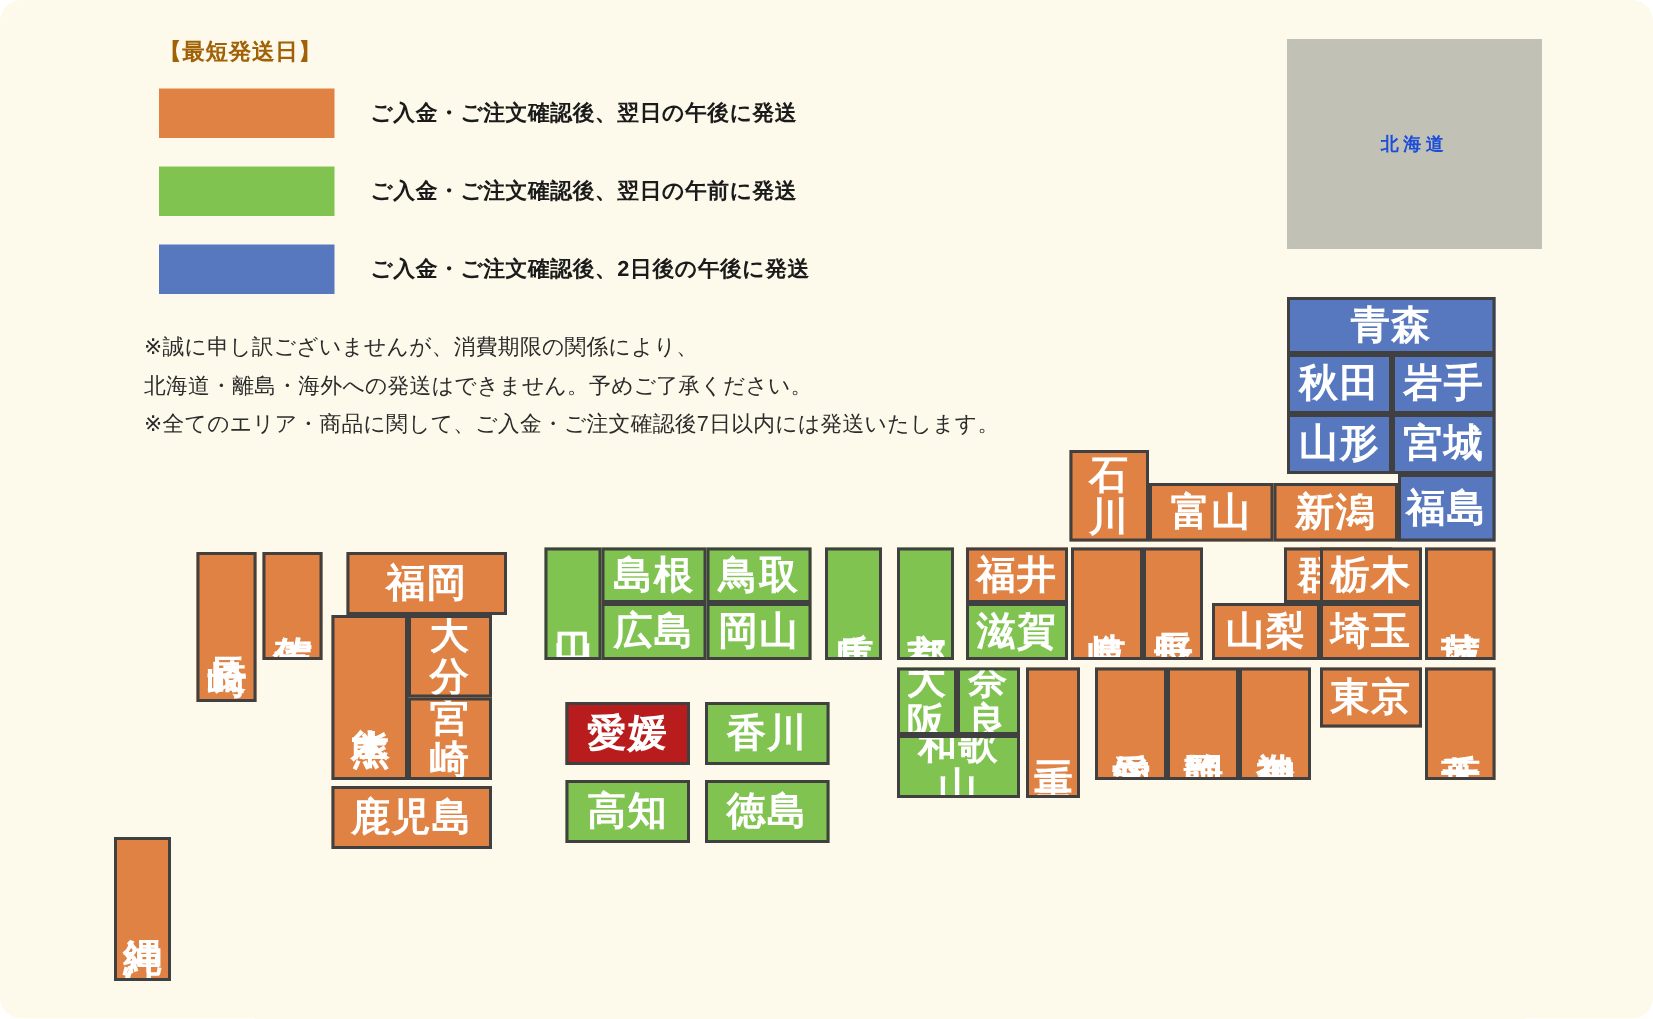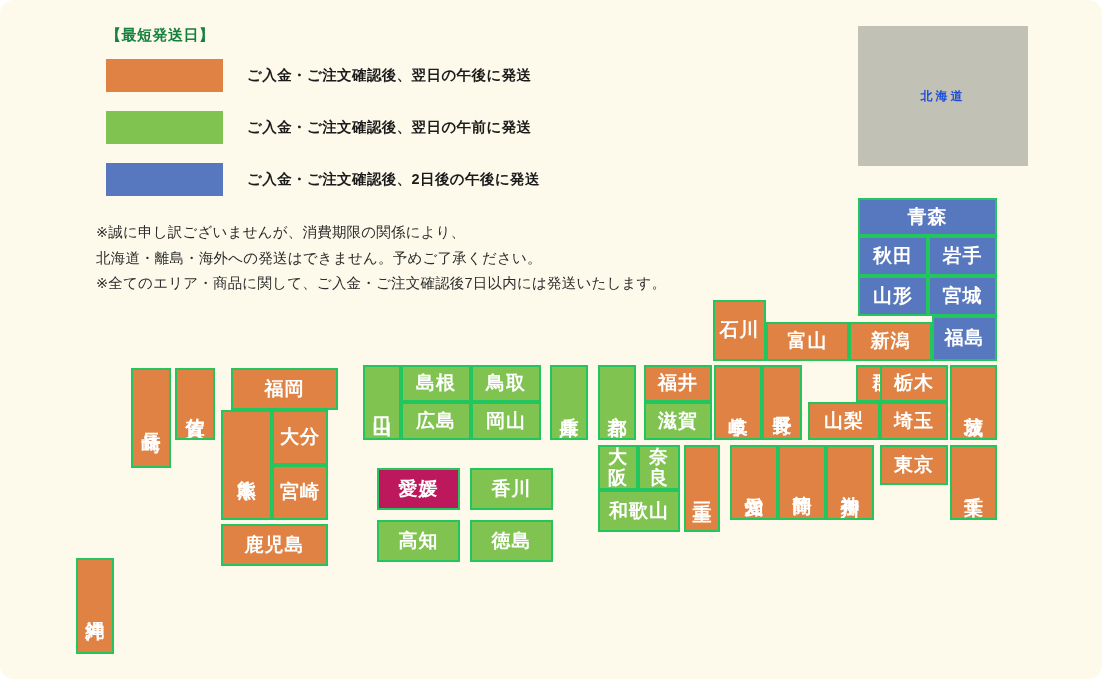--- a/index.html
+++ b/index.html
@@ -22,21 +22,21 @@
   
   #legend {
     position: absolute;
     left: 106px;
     top: 26px;
     width: 620px;
   }
   #legend-title {
     font-size: 15px;
     font-weight: bold;
-    color: #15803d;
+    color: #a16207;
     letter-spacing: 0.5px;
     margin: 0 0 15px 0;
     line-height: 1.2;
   }
   .legend-row {
     display: flex;
     align-items: center;
     height: 33px;
     margin-bottom: 19px;
   }
@@ -79,25 +79,25 @@
     height: 679px;
   }
   .pref {
     position: absolute;
     box-sizing: border-box;
     display: flex;
     align-items: center;
     justify-content: center;
     color: #ffffff;
     font-weight: bold;
-    font-size: 19px;
+    font-size: 26px;
     line-height: 1.06;
     letter-spacing: 1px;
     text-align: center;
-    border: 2px solid #22c55e;
+    border: 2px solid #404040;
     overflow: hidden;
   }
   .pref.vert {
     writing-mode: vertical-rl;
     text-orientation: upright;
     letter-spacing: 1.5px;
   }
   .pref.wrap {
     white-space: normal;
     width: 1.4em;
@@ -241,21 +241,21 @@
       </div>
       <div class="pref vert" style="left: 826px; top: 445px; width: 48px; height: 75px; background: rgb(223, 130, 67);">
         <span class="pref-inner">神奈川</span>
       </div>
       <div class="pref" style="left: 880px; top: 445px; width: 68px; height: 40px; background: rgb(223, 130, 67);">
         <span class="pref-inner">東京</span>
       </div>
       <div class="pref vert" style="left: 950px; top: 445px; width: 47px; height: 75px; background: rgb(223, 130, 67);">
         <span class="pref-inner">千葉</span>
       </div>
-      <div class="pref" style="left: 377px; top: 468px; width: 83px; height: 42px; background: #be185d;">
+      <div class="pref" style="left: 377px; top: 468px; width: 83px; height: 42px; background: #b91c1c;">
         <span class="pref-inner">愛媛</span>
       </div>
       <div class="pref" style="left: 470px; top: 468px; width: 83px; height: 42px; background: rgb(128, 195, 81);">
         <span class="pref-inner">香川</span>
       </div>
       <div class="pref" style="left: 377px; top: 520px; width: 83px; height: 42px; background: rgb(128, 195, 81);">
         <span class="pref-inner">高知</span>
       </div>
       <div class="pref" style="left: 470px; top: 520px; width: 83px; height: 42px; background: rgb(128, 195, 81);">
         <span class="pref-inner">徳島</span>

